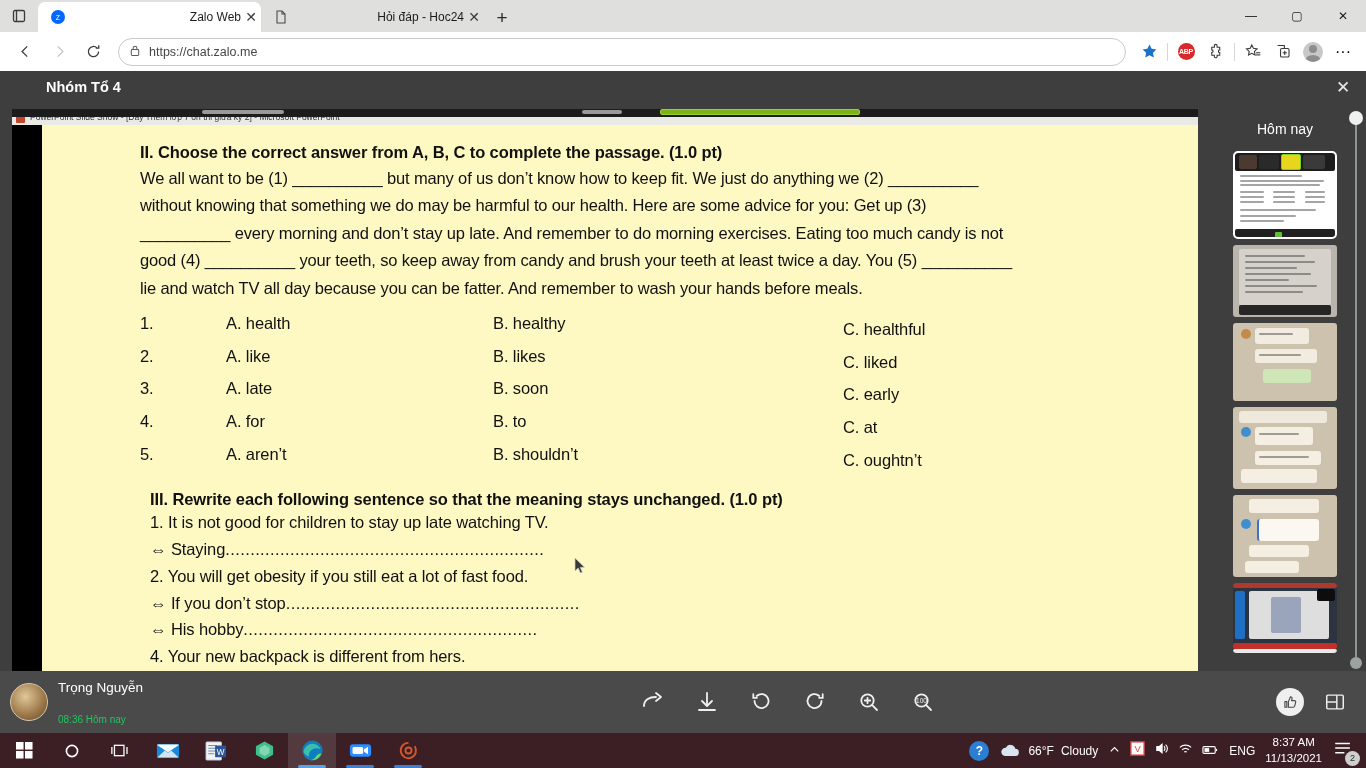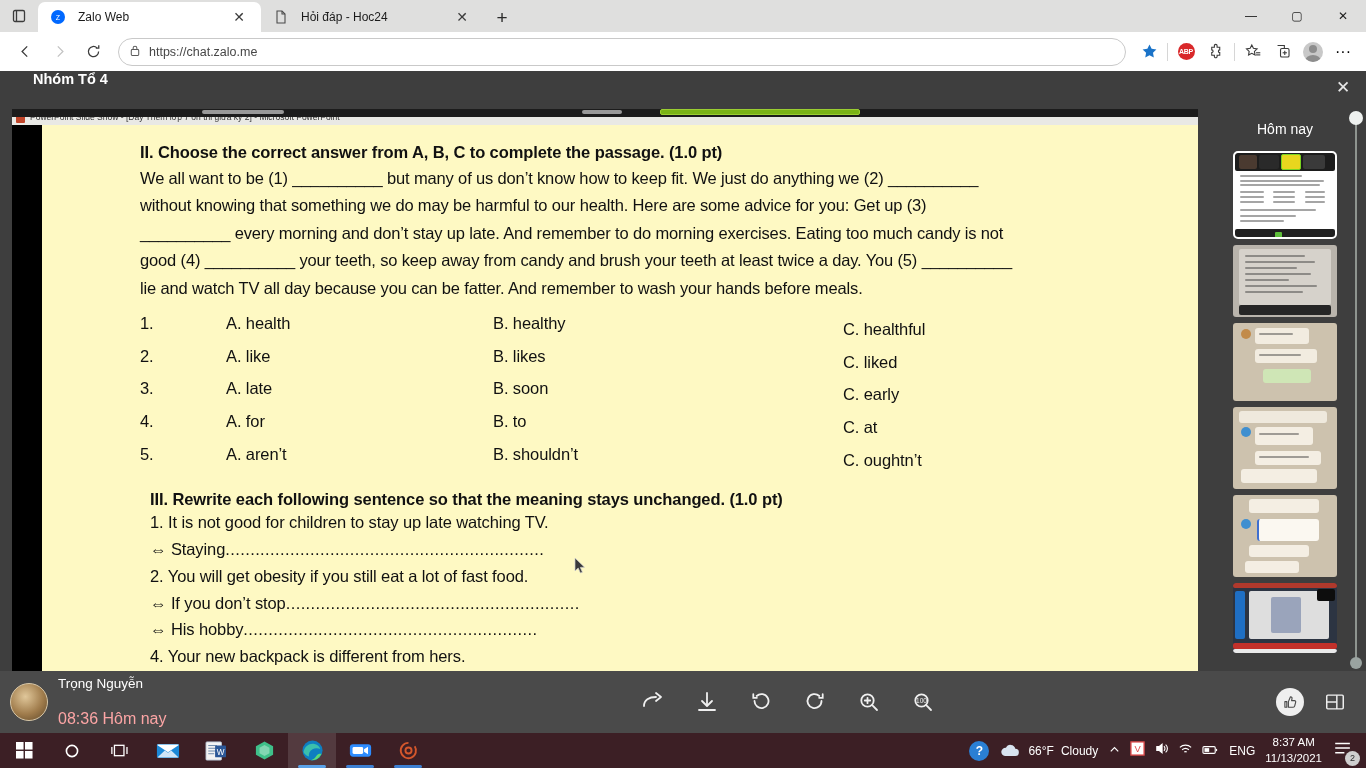--- a/index.html
+++ b/index.html
@@ -13,23 +13,23 @@
   
   .browser-titlebar {
     position: absolute; top: 0; left: 0; width: 1366px; height: 32px;
     background: #dfdfde; display: flex; align-items: flex-end;
   }
   .tab-strip-icon {
     width: 38px; height: 32px; display: flex; align-items: center; justify-content: center;
   }
   .tab-strip-icon svg { width: 16px; height: 16px; }
   .tab {
-    height: 30px; display: flex; align-items: center; gap: 12px;
-    padding: 0 12px 0 12px; border-radius: 7px 7px 0 0;
-    font-size: 12px; color: #1b1b1b; position: relative;
+    height: 30px; display: flex; align-items: center; gap: 0;
+    padding: 0 0 0 12px; border-radius: 7px 7px 0 0;
+    font-size: 12px; color: #1b1b1b; position: relative; text-align: right;
   }
   .tab.active { background: #fff; width: 223px; }
   .tab.inactive { width: 223px; background: transparent; }
   .tab .favicon {
     width: 16px; height: 16px; flex: none; display: flex;
     align-items: center; justify-content: center;
   }
   .tab .tab-title {
     flex: 1; white-space: nowrap; overflow: hidden; text-overflow: ellipsis;
   }
@@ -87,21 +87,21 @@
   }
   .tool-sep { width: 1px; height: 18px; background: #d6d6d6; margin: 0 3px; }
 
   
   .viewer {
     position: absolute; top: 71px; left: 0; width: 1366px; height: 662px;
     background: #3e3e3e;
   }
   .viewer-header {
     position: absolute; top: 0; left: 0; width: 1366px; height: 32px;
-    display: flex; padding: 0 15px;
+    display: flex; align-items: center; padding: 0 28px;
   }
   .viewer-title {
     font-size: 14.5px; font-weight: bold; color: #fff; margin-left: 18px;
   }
   .viewer-close {
     position: absolute; right: 10px; top: 4px; width: 26px; height: 24px;
     display: flex; align-items: center; justify-content: center;
     color: #e7e7e7; font-size: 17px;
   }
 
@@ -217,21 +217,21 @@
   }
   .sender {
     display: flex; align-items: center; gap: 10px; padding-left: 10px; width: 330px;
   }
   .sender-av {
     width: 38px; height: 38px; border-radius: 50%;
     background: radial-gradient(circle at 40% 35%, #e0c79a 0%, #a07c4c 55%, #5d4628 100%);
     border: 1px solid #d9c8a8;
   }
   .sender-name { font-size: 13.5px; color: #fff; }
-  .sender-time { font-size: 16px; color: #fca5a5; margin-top: 19px; }
+  .sender-time { font-size: 10px; color: #22c55e; margin-top: 19px; }
   .media-tools {
     flex: 1; display: flex; align-items: center; justify-content: center; gap: 20px;
   }
   .mt-btn {
     width: 34px; height: 34px; display: flex; align-items: center;
     justify-content: center; color: #f0f0f0;
   }
   .right-tools {
     width: 120px; display: flex; align-items: center; justify-content: flex-end;
     gap: 14px; padding-right: 14px;

